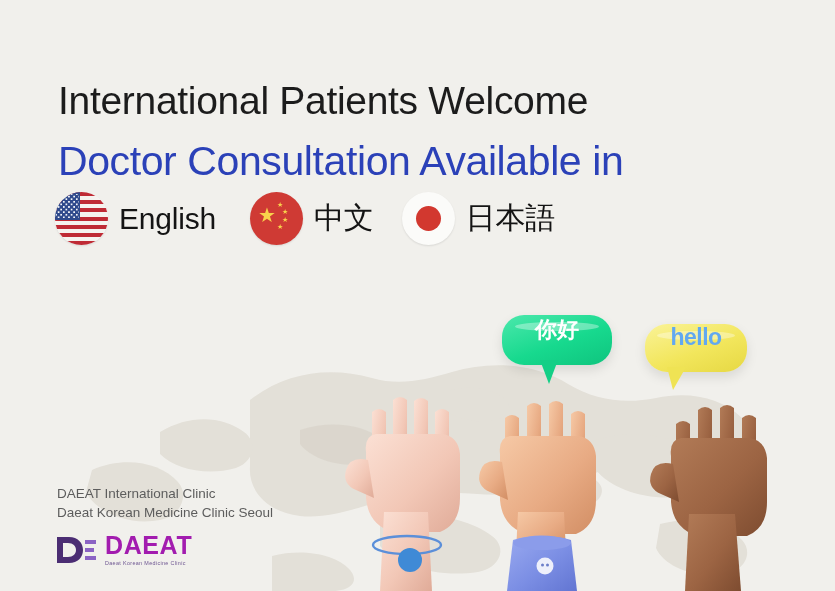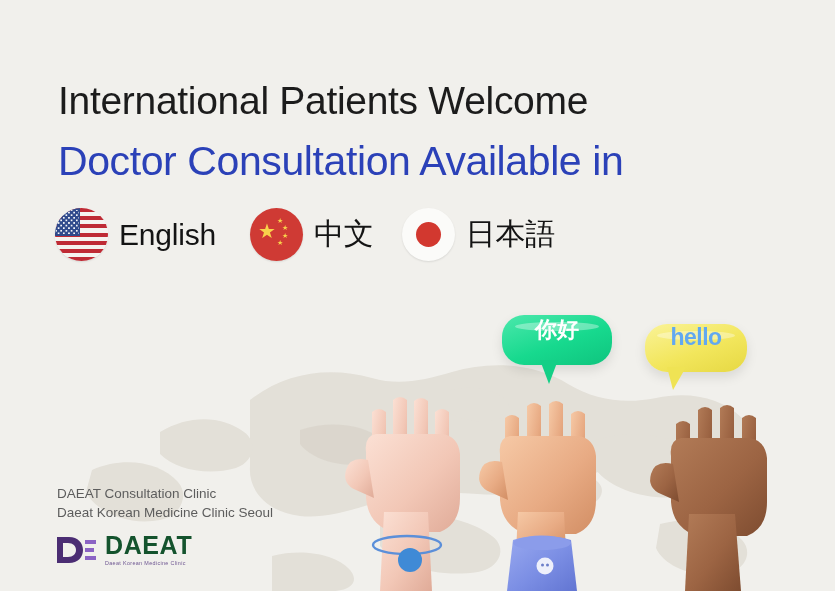--- a/index.html
+++ b/index.html
@@ -46,21 +46,21 @@
     color: #2b41b8;
     letter-spacing: -0.4px;
     white-space: nowrap;
     margin-top: 7px;
   }
 
   
   .lang-row {
     position: absolute;
     left: 55px;
-    top: 208px;
+    top: 192px;
     display: flex;
     align-items: flex-end;
   }
   .lang-item {
     display: flex;
     align-items: center;
   }
   .lang-gap-1 { width: 34px; }
   .lang-gap-2 { width: 28px; }
   .flag {
@@ -232,21 +232,21 @@
   .logo-mark { flex: 0 0 auto; }
   .logo-textblock {
     margin-left: 8px;
     display: flex;
     flex-direction: column;
     justify-content: center;
   }
   .logo-word {
     font-size: 25px;
     font-weight: bold;
-    color: #14532d;
+    color: #a21caf;
     letter-spacing: 0.6px;
     line-height: 25px;
   }
   .logo-tag {
     font-size: 5.4px;
     color: #6d5591;
     letter-spacing: 0.35px;
     margin-top: 2px;
     white-space: nowrap;
   }
@@ -404,21 +404,21 @@
       <path d="M720 408 q7 -6 14 0 l0 82 -14 0 Z" fill="url(#skinDark)"></path>
       <path d="M742 418 q7 -6 14 0 l0 72 -14 0 Z" fill="url(#skinDark)"></path>
       <path d="M671 456 q-2 -16 10 -18 l68 0 q16 2 18 20 l0 44
                q0 26 -20 34 l-50 0 q-24 -8 -26 -34 Z" fill="url(#skinDark)"></path>
       <path d="M673 464 q-18 -4 -22 10 q-4 14 10 20 l18 8 Z" fill="url(#skinDark)"></path>
       <path d="M689 514 l46 0 l6 77 l-56 0 Z" fill="url(#skinDark)"></path>
     </g>
   </svg>
 
   <div class="brand-text">
-    <div>DAEAT Consultation Clinic</div>
+    <div>DAEAT International Clinic</div>
     <div>Daeat Korean Medicine Clinic Seoul</div>
   </div>
 
   <div class="logo-wrap">
     <svg class="logo-mark" width="42" height="30" viewBox="0 0 42 30" xmlns="http://www.w3.org/2000/svg">
       <path d="M2 2 L14 2 C 23 2 28 8 28 15 C 28 22 23 28 14 28 L2 28 Z
                M8 8 L8 22 L13 22 C 18 22 21 19 21 15 C 21 11 18 8 13 8 Z" fill="#4b2d73"></path>
       <rect x="30" y="5" width="11" height="4" fill="#8b63c4"></rect>
       <rect x="30" y="13" width="9" height="4" fill="#8b63c4"></rect>
       <rect x="30" y="21" width="11" height="4" fill="#8b63c4"></rect>

